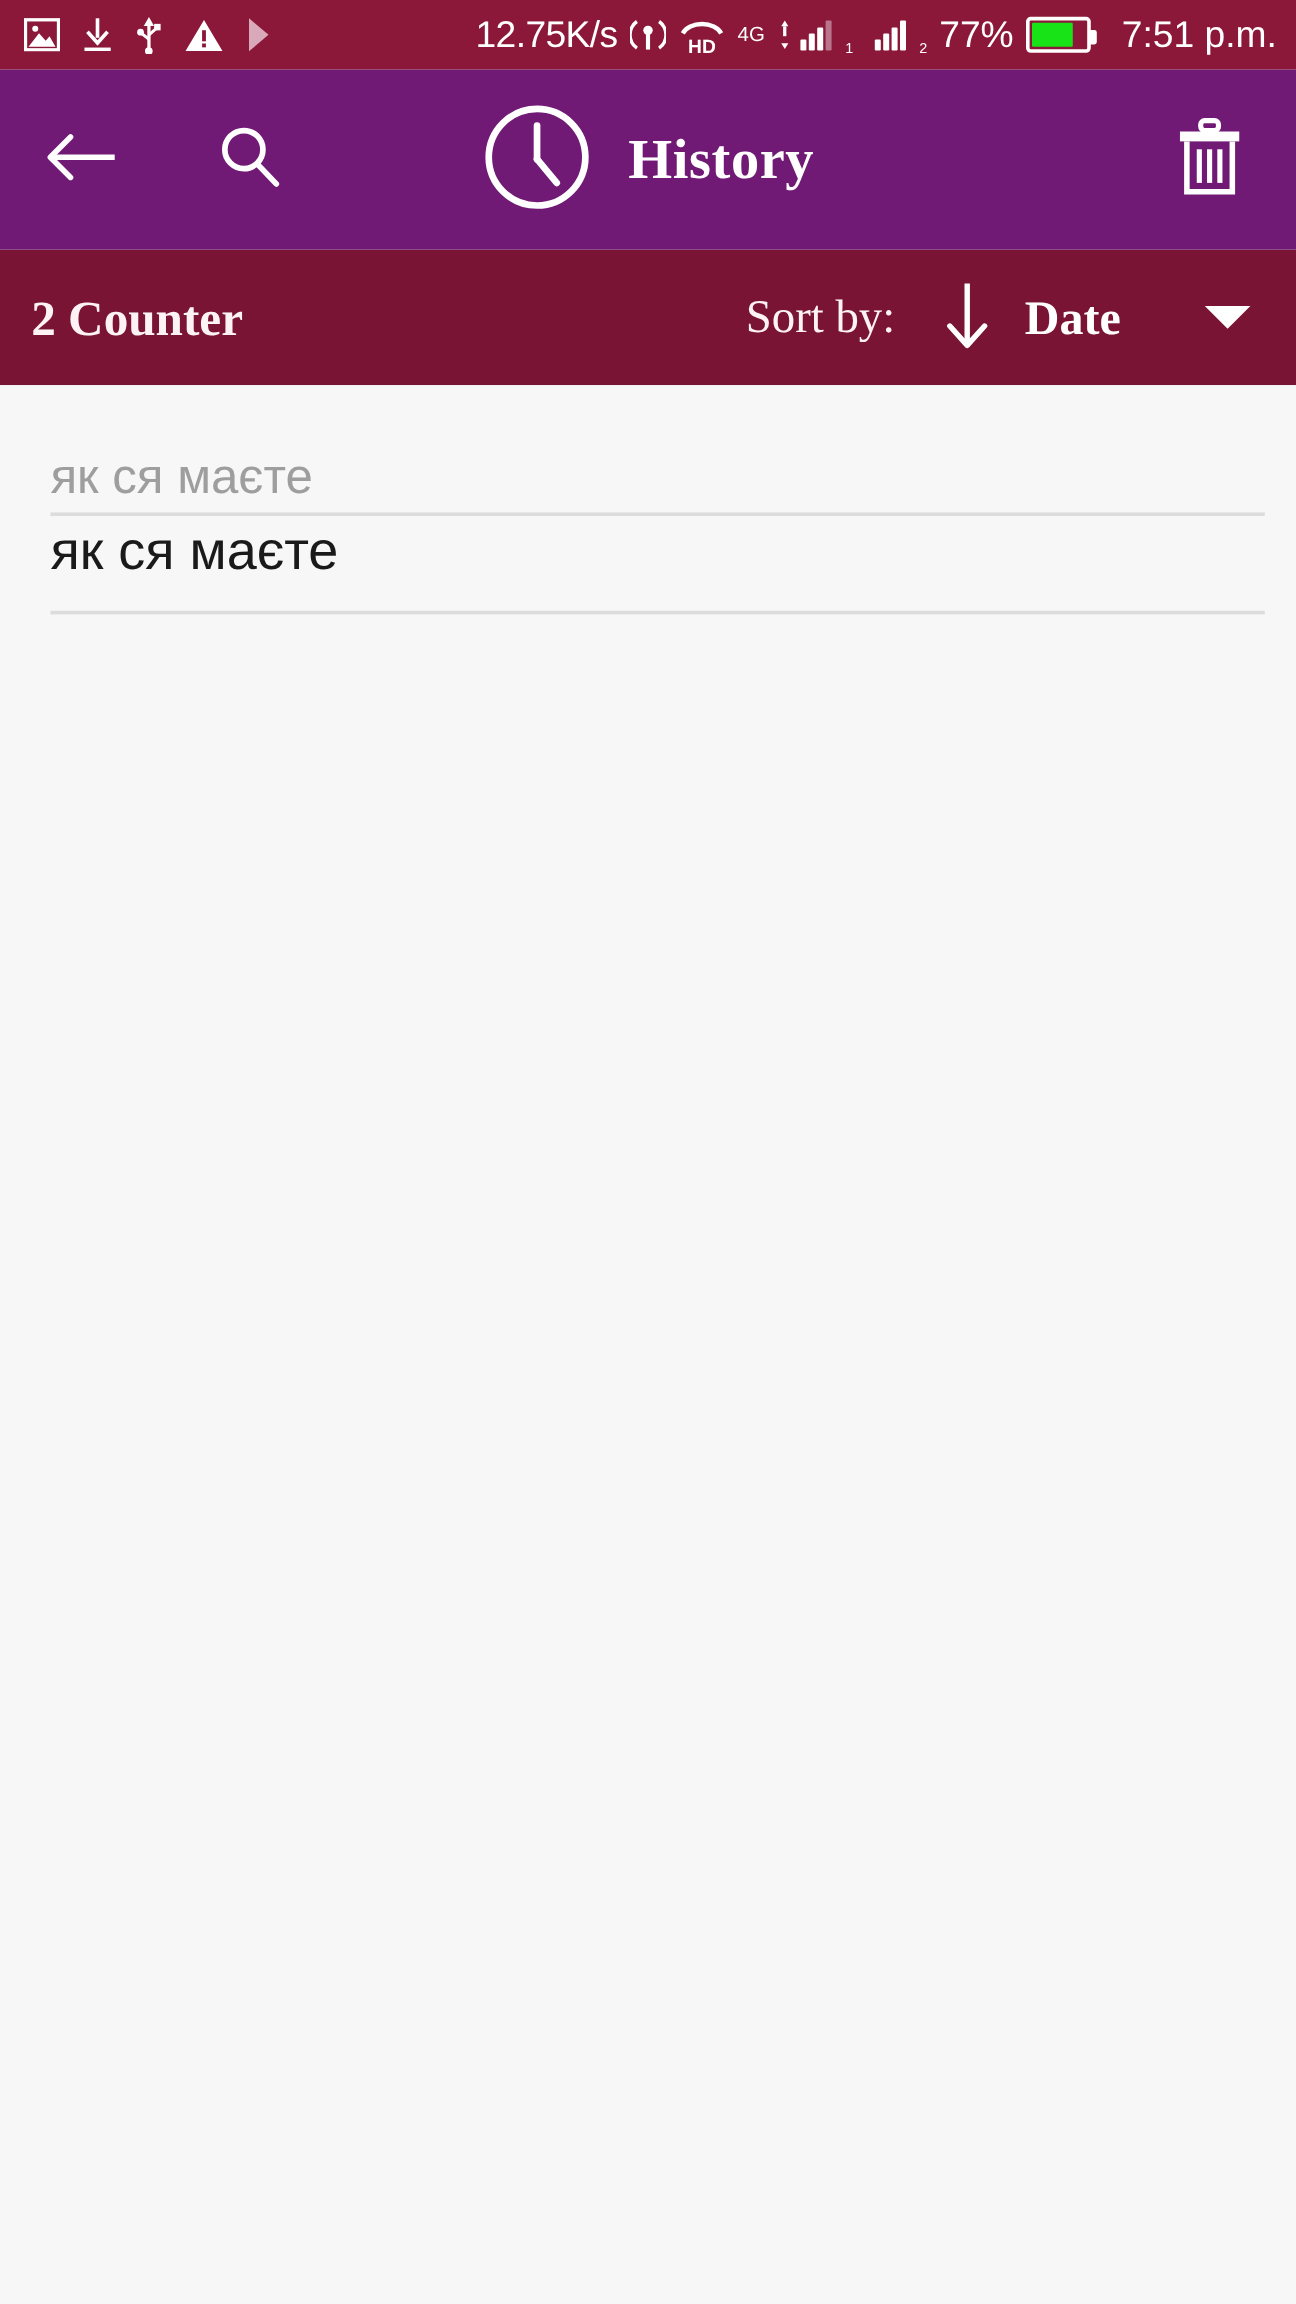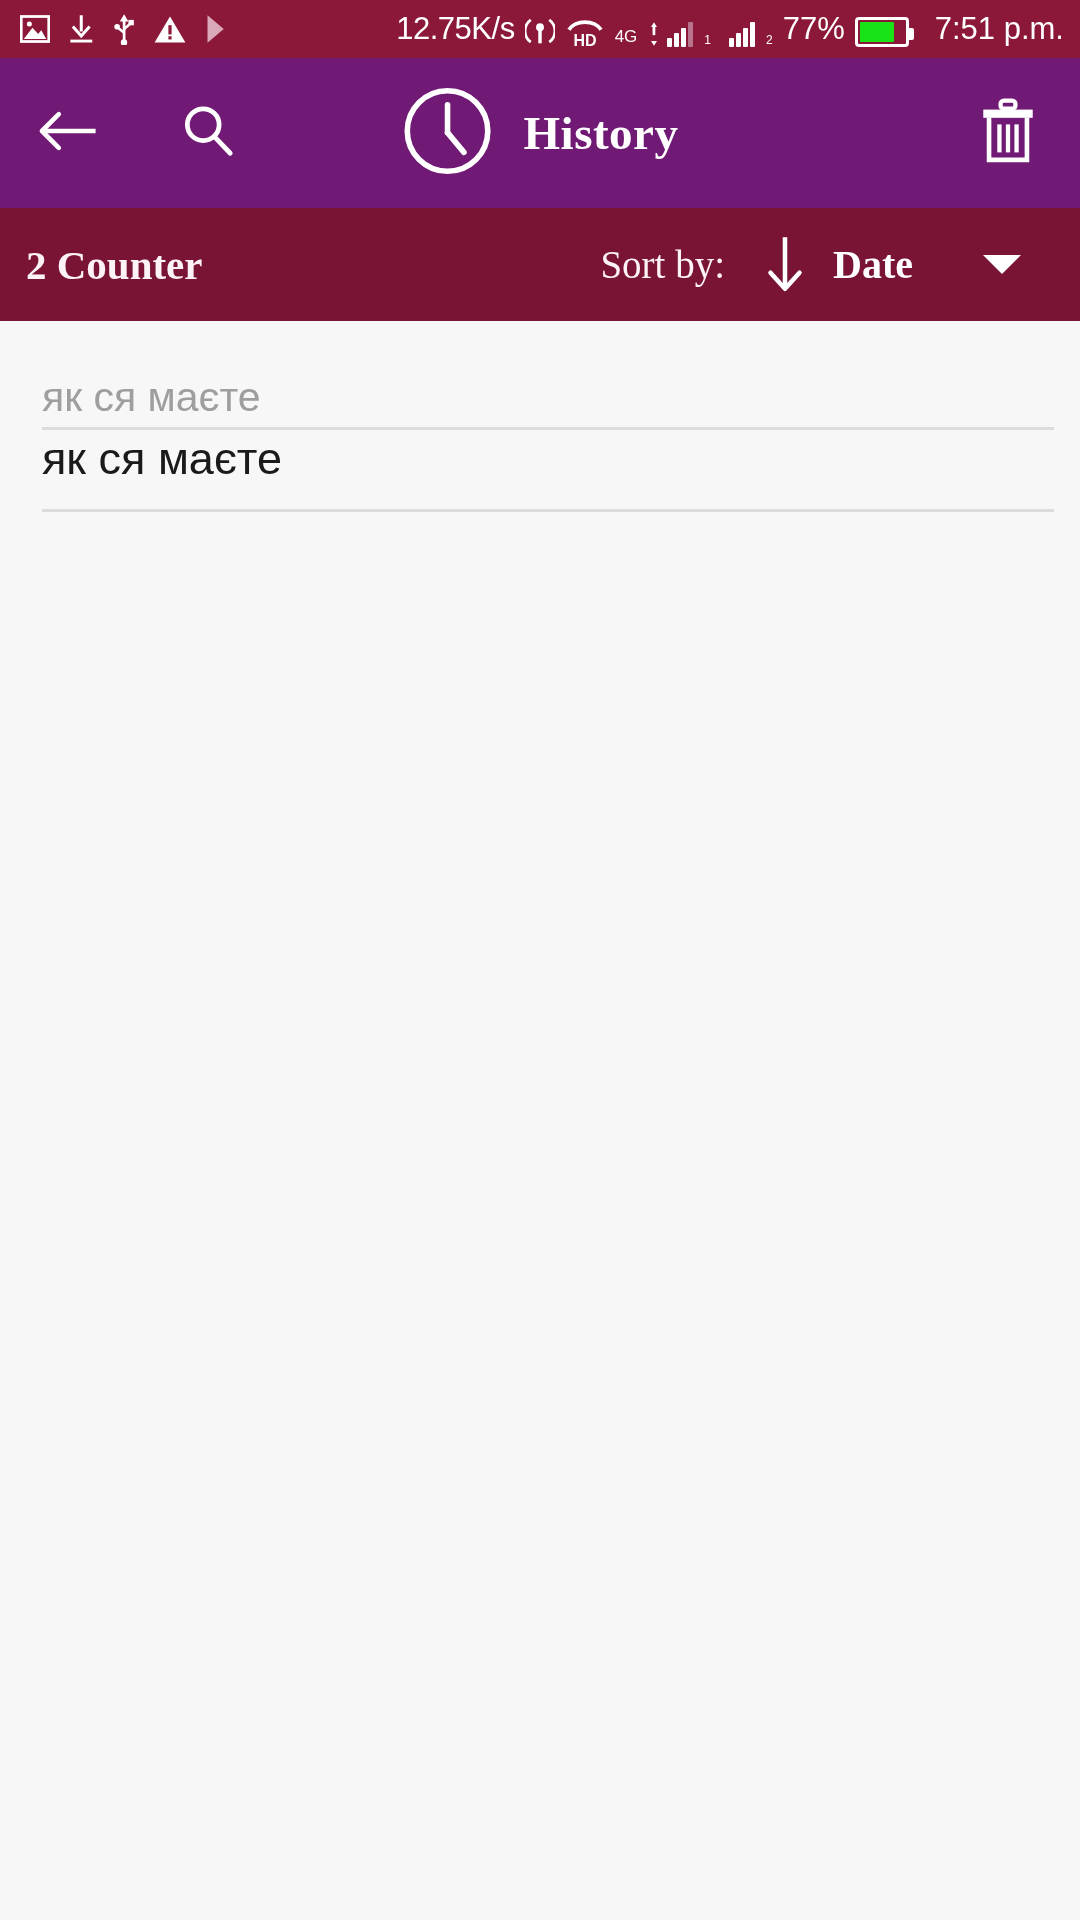--- a/index.html
+++ b/index.html
@@ -15,21 +15,21 @@
   .status-bar{
     height:58px;
     background:#8c1839;
     display:flex;
     align-items:center;
     padding:0 16px 0 20px;
     flex:0 0 auto;
     color:#ffffff;
   }
   .status-left{ display:flex; align-items:center; gap:18px; }
-  .status-right{ margin-left:auto; display:flex; align-items:flex-end; gap:10px; }
+  .status-right{ margin-left:auto; display:flex; align-items:center; gap:10px; }
   .sb-icon{ display:inline-flex; align-items:center; justify-content:center; }
   .net-speed{ font-size:31px; letter-spacing:-0.5px; font-weight:400; }
   .pct{ font-size:31px; font-weight:400; }
   .clock-txt{ font-size:31px; font-weight:400; margin-left:16px; }
   .g4{ font-size:17px; font-weight:400; }
   .sig{ display:inline-flex; align-items:flex-end; gap:2px; height:26px; }
   .sig i{ display:block; width:5px; background:#fff; border-radius:1px; }
   .sig i:nth-child(1){ height:9px; }
   .sig i:nth-child(2){ height:14px; }
   .sig i:nth-child(3){ height:19px; }
@@ -72,21 +72,21 @@
     letter-spacing:0.5px;
   }
   .trash-btn{ margin-left:auto; }
 
   
   .sort-bar{
     height:113px;
     background:#7a1435;
     display:flex;
     align-items:center;
-    padding:0 59px 0 26px;
+    padding:0 38px 0 26px;
     flex:0 0 auto;
     color:#fff;
   }
   .counter{
     font-family:"Liberation Serif", serif;
     font-weight:700;
     font-size:41px;
     color:#fdf3f6;
   }
   .sort-right{ margin-left:auto; display:flex; align-items:center; }

